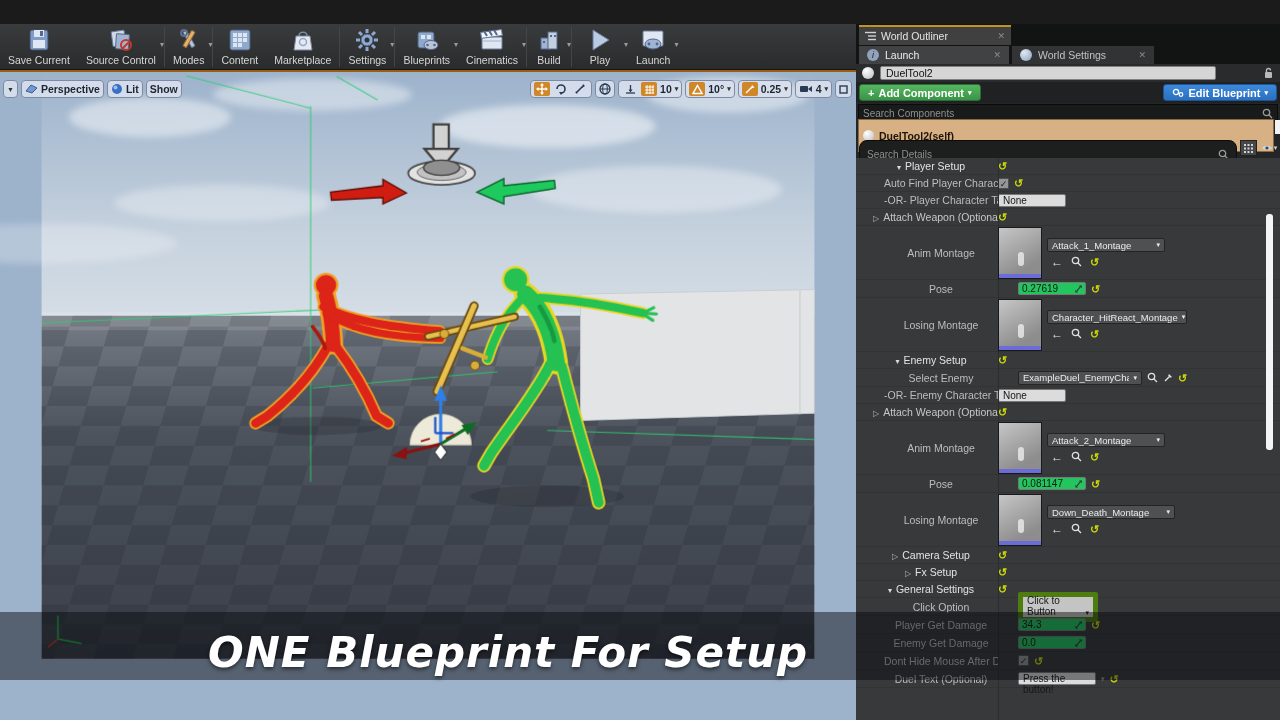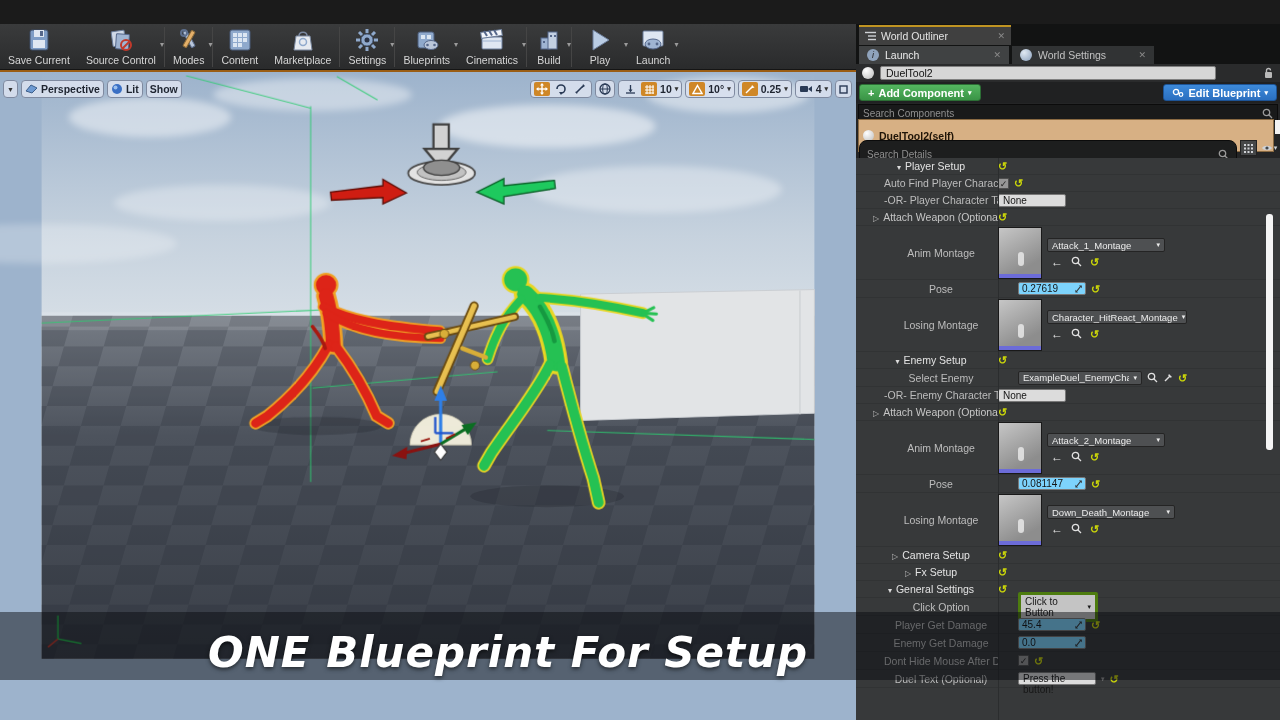--- a/index.html
+++ b/index.html
@@ -95,27 +95,27 @@
   .lbl.p1 { padding-left:28px; }
   .lbl.p2 { padding-left:17px; color:#c6c6c6; }
   .tri { font-size:8px; color:#dcdcdc; margin-right:4px; }
   .tri.closed { color:#b5b5b5; }
   .val { display:flex; align-items:center; gap:5px; }
   .rv { color:#c9d40a; font-size:11px; line-height:10px; font-weight:bold; }
   .chk { width:11px; height:11px; background:#969696; border:1px solid #4f4f4f; border-radius:1px;
     color:#222; font-size:9px; line-height:10px; text-align:center; }
   .lightfield { height:13px; background:#dcdcdc; border:1px solid #787878; border-radius:2px;
     color:#161616; font-size:10px; padding:0 4px; line-height:11px; }
-  .numfield { width:68px; height:13px; background:#7dd3fc; border:1px solid #787878; border-radius:2px;
+  .numfield { width:68px; height:13px; background:#22c55e; border:1px solid #787878; border-radius:2px;
     color:#161616; font-size:10px; padding:0 3px; display:flex; align-items:center;
     justify-content:space-between; }
   .ddk { height:14px; background:#4e5052; border:1px solid #242424; border-radius:2px; color:#ececec;
     font-size:9.5px; padding:0 4px; display:flex; align-items:center; justify-content:space-between; gap:4px; }
-  .ddl { width:80px; height:30px; background:#c4c4c4; border:3px solid #4d7c0f; border-radius:2px;
-    color:#161616; font-size:10px; padding:0 4px; display:flex; align-items:center;
+  .ddl { width:80px; height:30px; background:#c4c4c4; border:5px solid #4d7c0f; border-radius:2px;
+    color:#161616; font-size:10px; padding:0 4px; display:flex; align-items:flex-end;
     justify-content:space-between; }
   .caret { font-size:7px; color:inherit; }
   .thumb { width:44px; height:52px; background:linear-gradient(150deg,#c6c6c6,#8d8d8d 75%);
     border:1px solid #191919; position:relative; flex:0 0 44px; }
   .thumb::after { content:""; position:absolute; left:0; bottom:0; width:100%; height:4px; background:#6c6cd8; }
   .thumb::before { content:""; position:absolute; left:19px; top:24px; width:6px; height:14px;
     background:#e8e8e8; border-radius:3px; opacity:.85; }
   .mcol { display:flex; flex-direction:column; gap:4px; }
   .irow { display:flex; align-items:center; gap:8px; padding-left:4px; }
   .arr-ico { color:#e2e2e2; font-size:12px; font-weight:bold; line-height:10px; }
@@ -822,21 +822,21 @@
             <span class="ddl">
               <span>Click to Button</span>
               <span class="caret">▾</span>
             </span>
           </span>
       </div>
       <div class="drow dd">
         <span class="lbl p1">Player Get Damage</span>
         <span class="val">
           <span class="numfield">
-              <span>45.4</span>
+              <span>34.3</span>
               <svg width="7" height="8" viewBox="0 0 7 8">
                 <line x1="1.5" y1="6.5" x2="5.5" y2="1.5" stroke="#333" stroke-width="1.2"></line>
                 <polygon points="4,0.5 6.8,0.5 6.8,3.2" fill="#333"></polygon>
                 <polygon points="0.4,4.8 0.4,7.5 3,7.5" fill="#333"></polygon>
               </svg>
             </span>
           <span class="rv">↺</span>
         </span>
       </div>
       <div class="drow dd">

